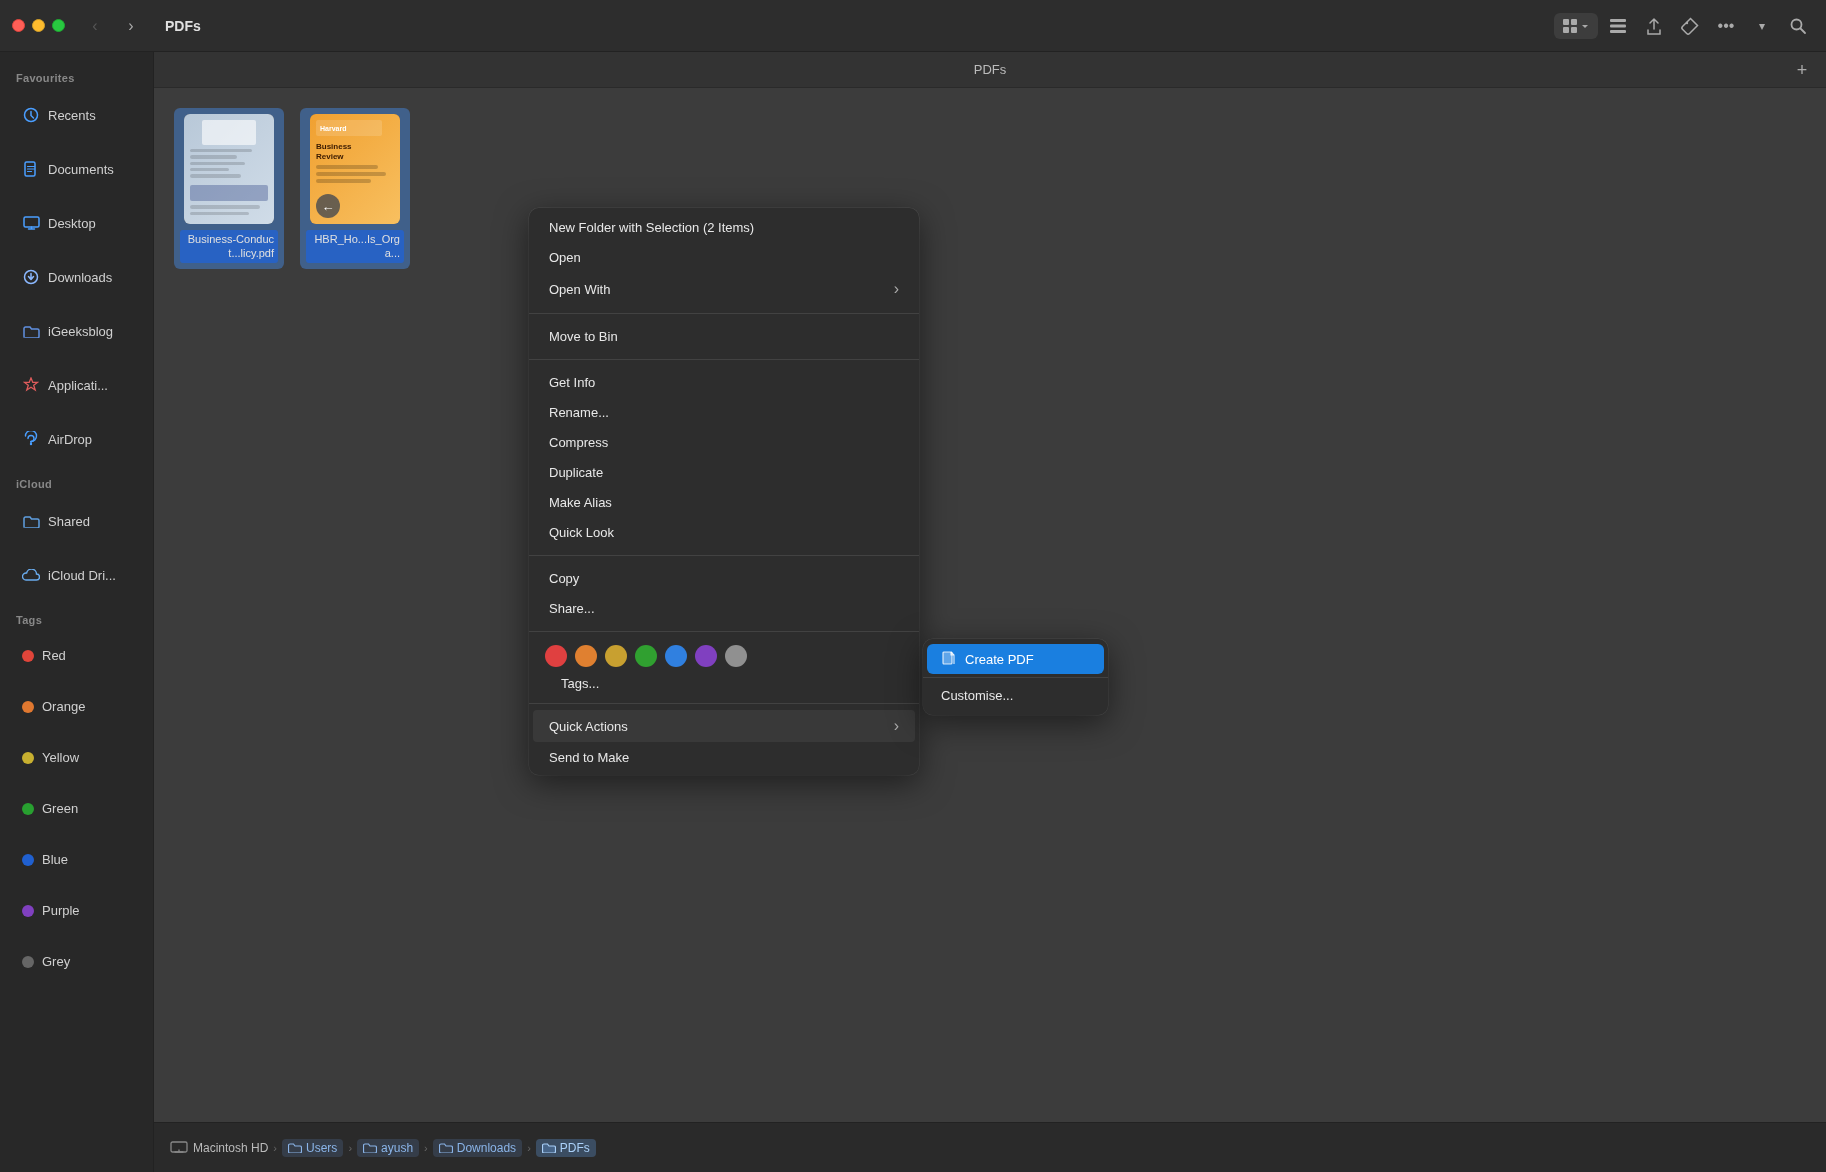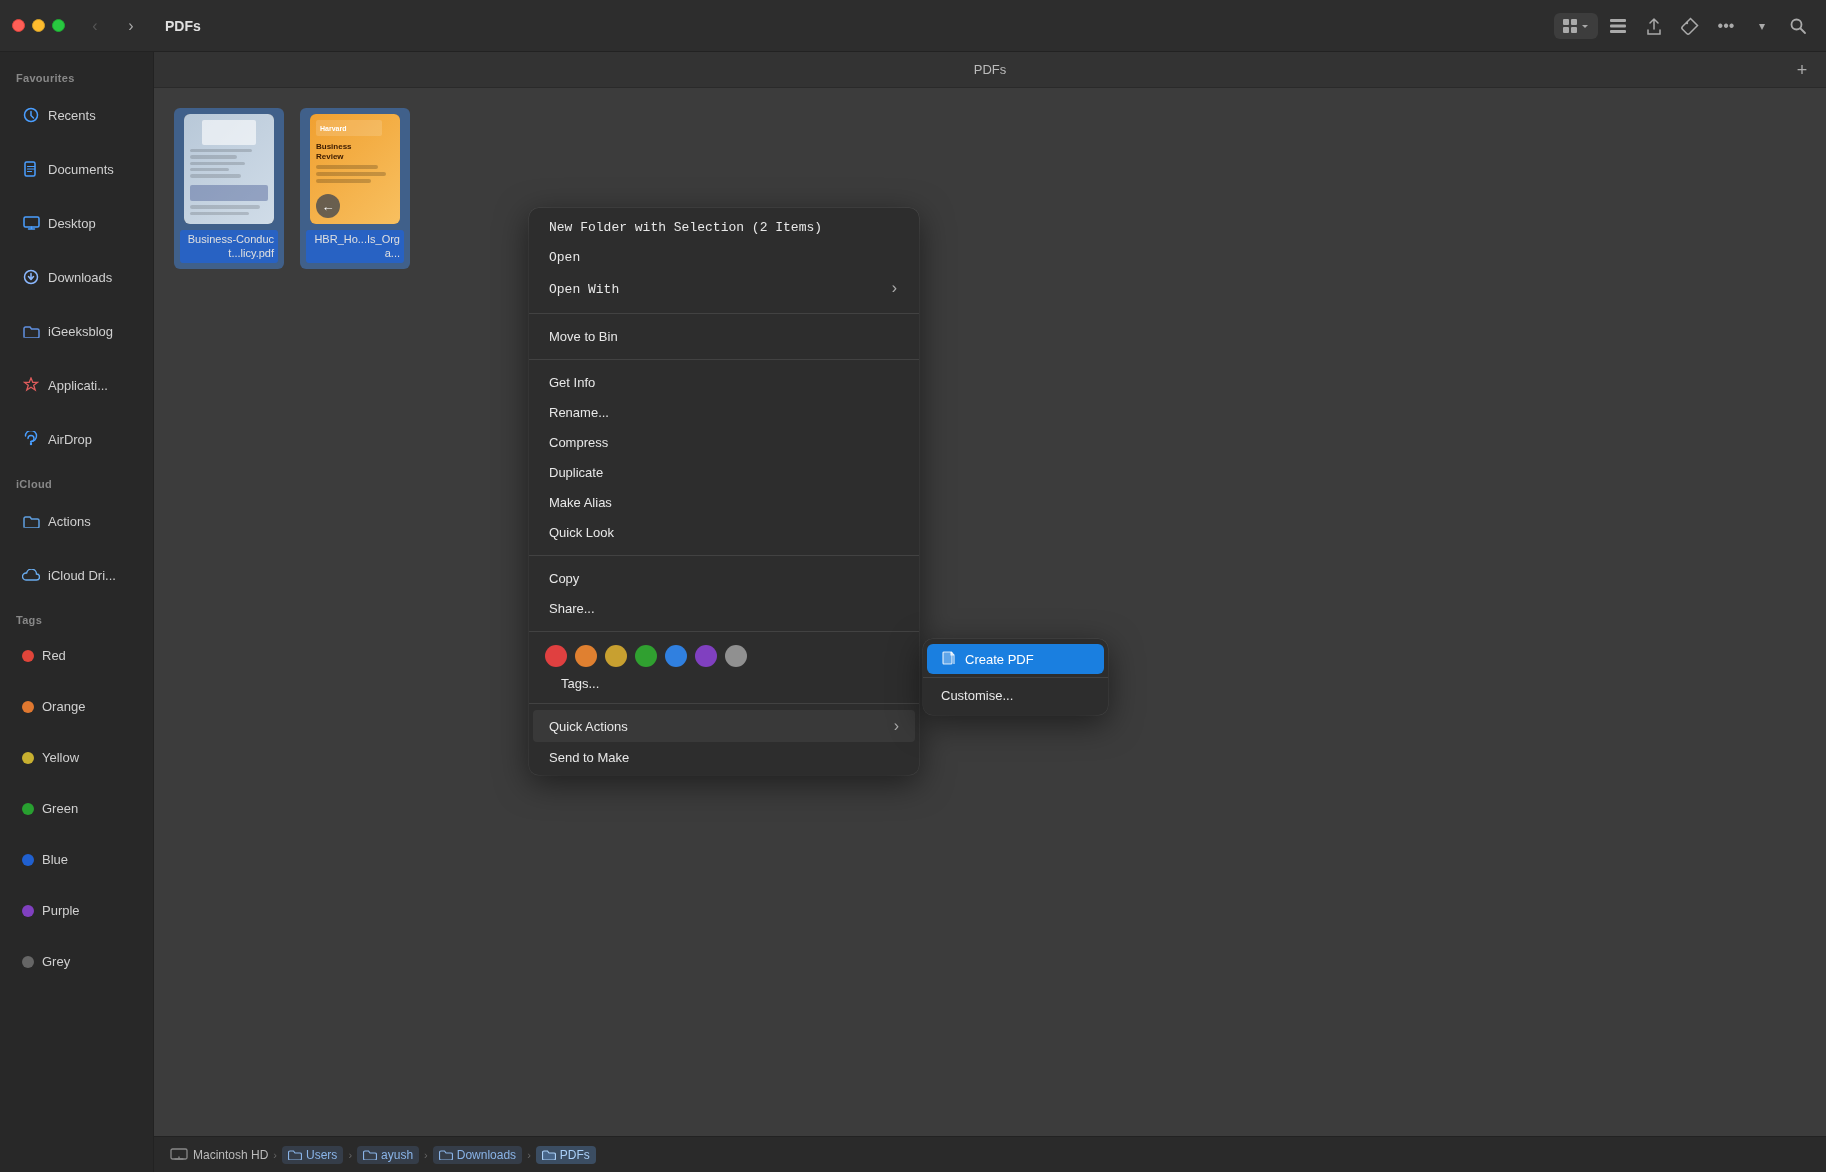--- a/index.html
+++ b/index.html
@@ -320,21 +320,21 @@
     .ctx-item.has-arrow::after {
       content: '›';
       font-size: 16px;
       color: #aaa;
     }
     .ctx-separator {
       height: 1px;
       background: rgba(255,255,255,0.1);
       margin: 3px 0;
     }
-    .ctx-top-section { padding: 4px 0; font-family: Liberation Mono, monospace; }
+    .ctx-top-section { padding: 4px 0; }
     .ctx-mid-section { padding: 4px 0; }
     .ctx-tags-section { padding: 6px 16px 4px; }
     .ctx-bottom-section { padding: 2px 0; }
 
     .tag-colors-row {
       display: flex;
       gap: 8px;
       padding: 4px 0;
     }
     .tag-color-dot {
@@ -390,21 +390,21 @@
     .doc-icon-small {
       width: 16px;
       height: 16px;
       display: flex;
       align-items: center;
       justify-content: center;
     }
 
     
     .status-bar {
-      height: 36px;
+      height: 50px;
       background: #2a2a2a;
       border-top: 1px solid #222;
       display: flex;
       align-items: center;
       padding: 0 16px;
       gap: 6px;
       flex-shrink: 0;
     }
     .status-crumb {
       font-size: 12px;
@@ -587,21 +587,21 @@
     </div>
 
     <div class="sidebar-section-header">iCloud</div>
 
     <div class="sidebar-item">
       <div class="sidebar-icon icon-shared">
         <svg width="17" height="14" viewBox="0 0 17 14" fill="none">
           <path d="M1 4.5C1 3.7 1.7 3 2.5 3H7l1.5 2h6c.8 0 1.5.7 1.5 1.5v6c0 .8-.7 1.5-1.5 1.5h-13C1.7 14 1 13.3 1 12.5v-8z" stroke="#5f9fe0" stroke-width="1.5" fill="none"></path>
         </svg>
       </div>
-      <span>Actions</span>
+      <span>Shared</span>
     </div>
 
     <div class="sidebar-item">
       <div class="sidebar-icon icon-icloud-drive">
         <svg width="18" height="12" viewBox="0 0 18 12" fill="none">
           <path d="M14.5 11H4a3.5 3.5 0 1 1 .6-6.95A5 5 0 0 1 14.5 5 3 3 0 0 1 14.5 11z" stroke="#6aacee" stroke-width="1.4" fill="none"></path>
         </svg>
       </div>
       <span>iCloud Dri...</span>
     </div>

